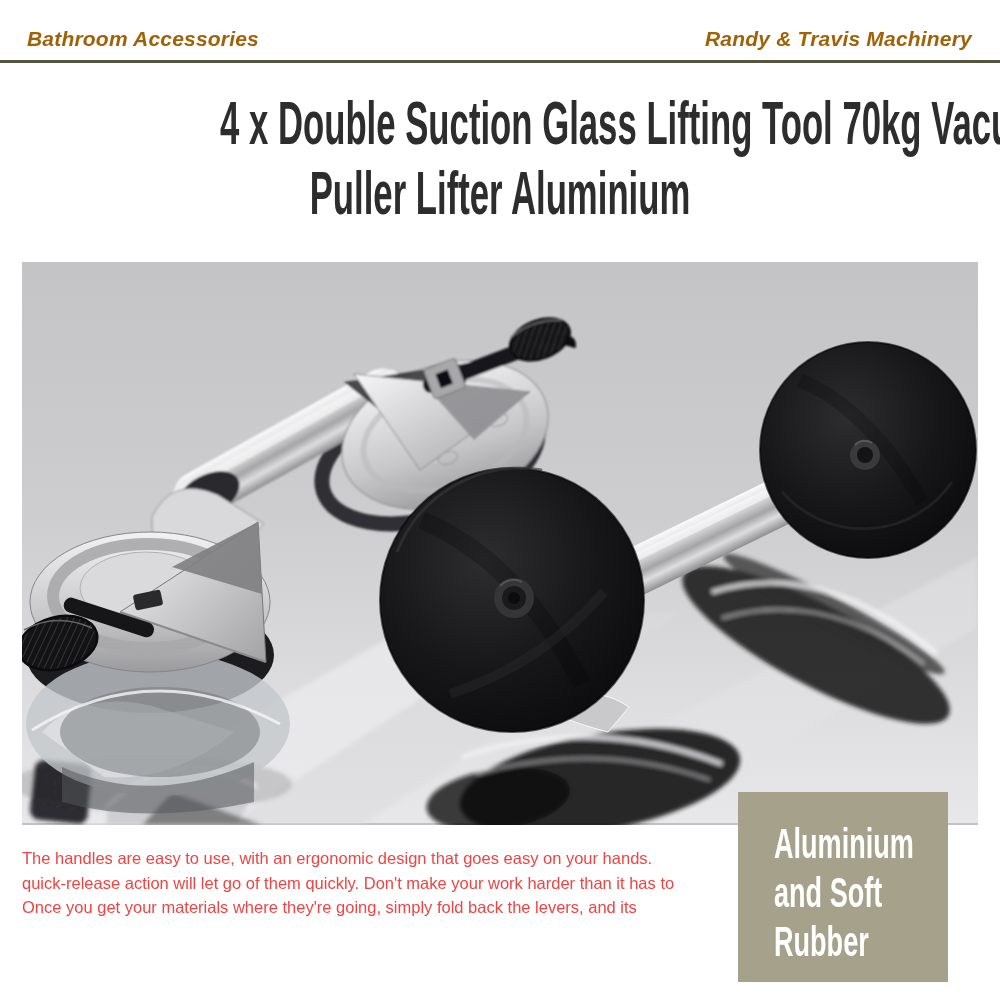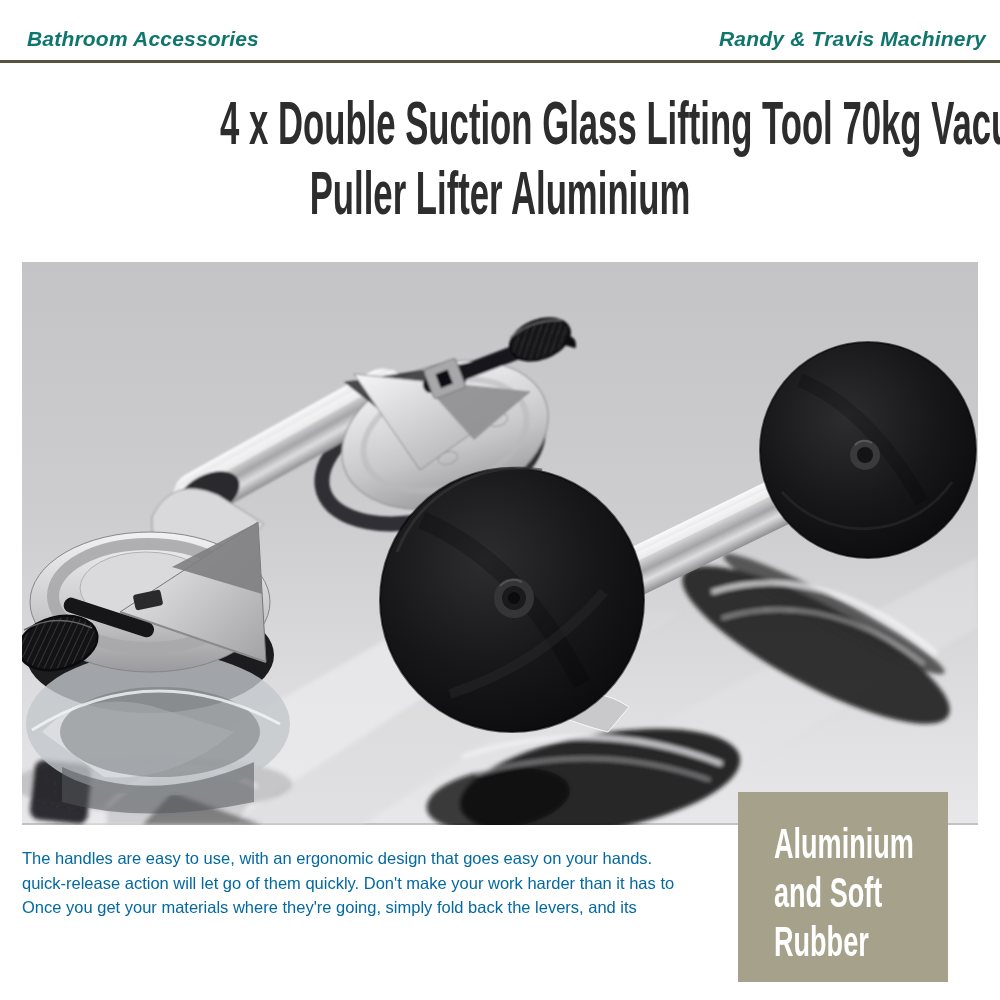--- a/index.html
+++ b/index.html
@@ -2,33 +2,33 @@
 <html><head>
 <meta charset="utf-8">
 <style>
   html,body{margin:0;padding:0;}
   body{
     width:1000px;height:1000px;position:relative;background:#ffffff;
     font-family:"Liberation Sans",sans-serif;overflow:hidden;
   }
   
   .brand{position:absolute;top:27px;font-style:italic;font-weight:700;
-         font-size:21px;color:#0f766e;letter-spacing:.2px;white-space:nowrap;}
+         font-size:21px;color:#a16207;letter-spacing:.2px;white-space:nowrap;}
   .brand-left{left:27px;}
-  .brand-right{right:14px;}
+  .brand-right{right:28px;}
   .header-rule{position:absolute;top:60px;left:0;width:1000px;height:3px;background:#56543e;}
   
   .title{position:absolute;top:88px;left:0;width:1000px;text-align:center;color:#2d2d2d;}
   .title-line{display:block;font-weight:700;font-size:62px;line-height:70px;
               white-space:nowrap;transform:scale(0.56,1.0);transform-origin:50% 50%;}
   
   .photo{position:absolute;left:22px;top:262px;width:956px;height:563px;}
   .photo svg{display:block;}
   
-  .description{position:absolute;left:22px;top:846px;color:#0369a1;}
+  .description{position:absolute;left:22px;top:846px;color:#ef4444;}
   .desc-line{display:block;font-size:16.5px;line-height:24.5px;white-space:nowrap;}
   
   .badge{position:absolute;left:738px;top:792px;width:210px;height:190px;
          background:#a6a18a;color:#ffffff;box-sizing:border-box;padding:28px 0 0 36px;}
   .badge-line{display:block;font-weight:700;font-size:41px;line-height:49px;
               white-space:nowrap;transform:scale(0.66,1.03);transform-origin:0 50%;}
 </style>
 </head>
 <body>
 

